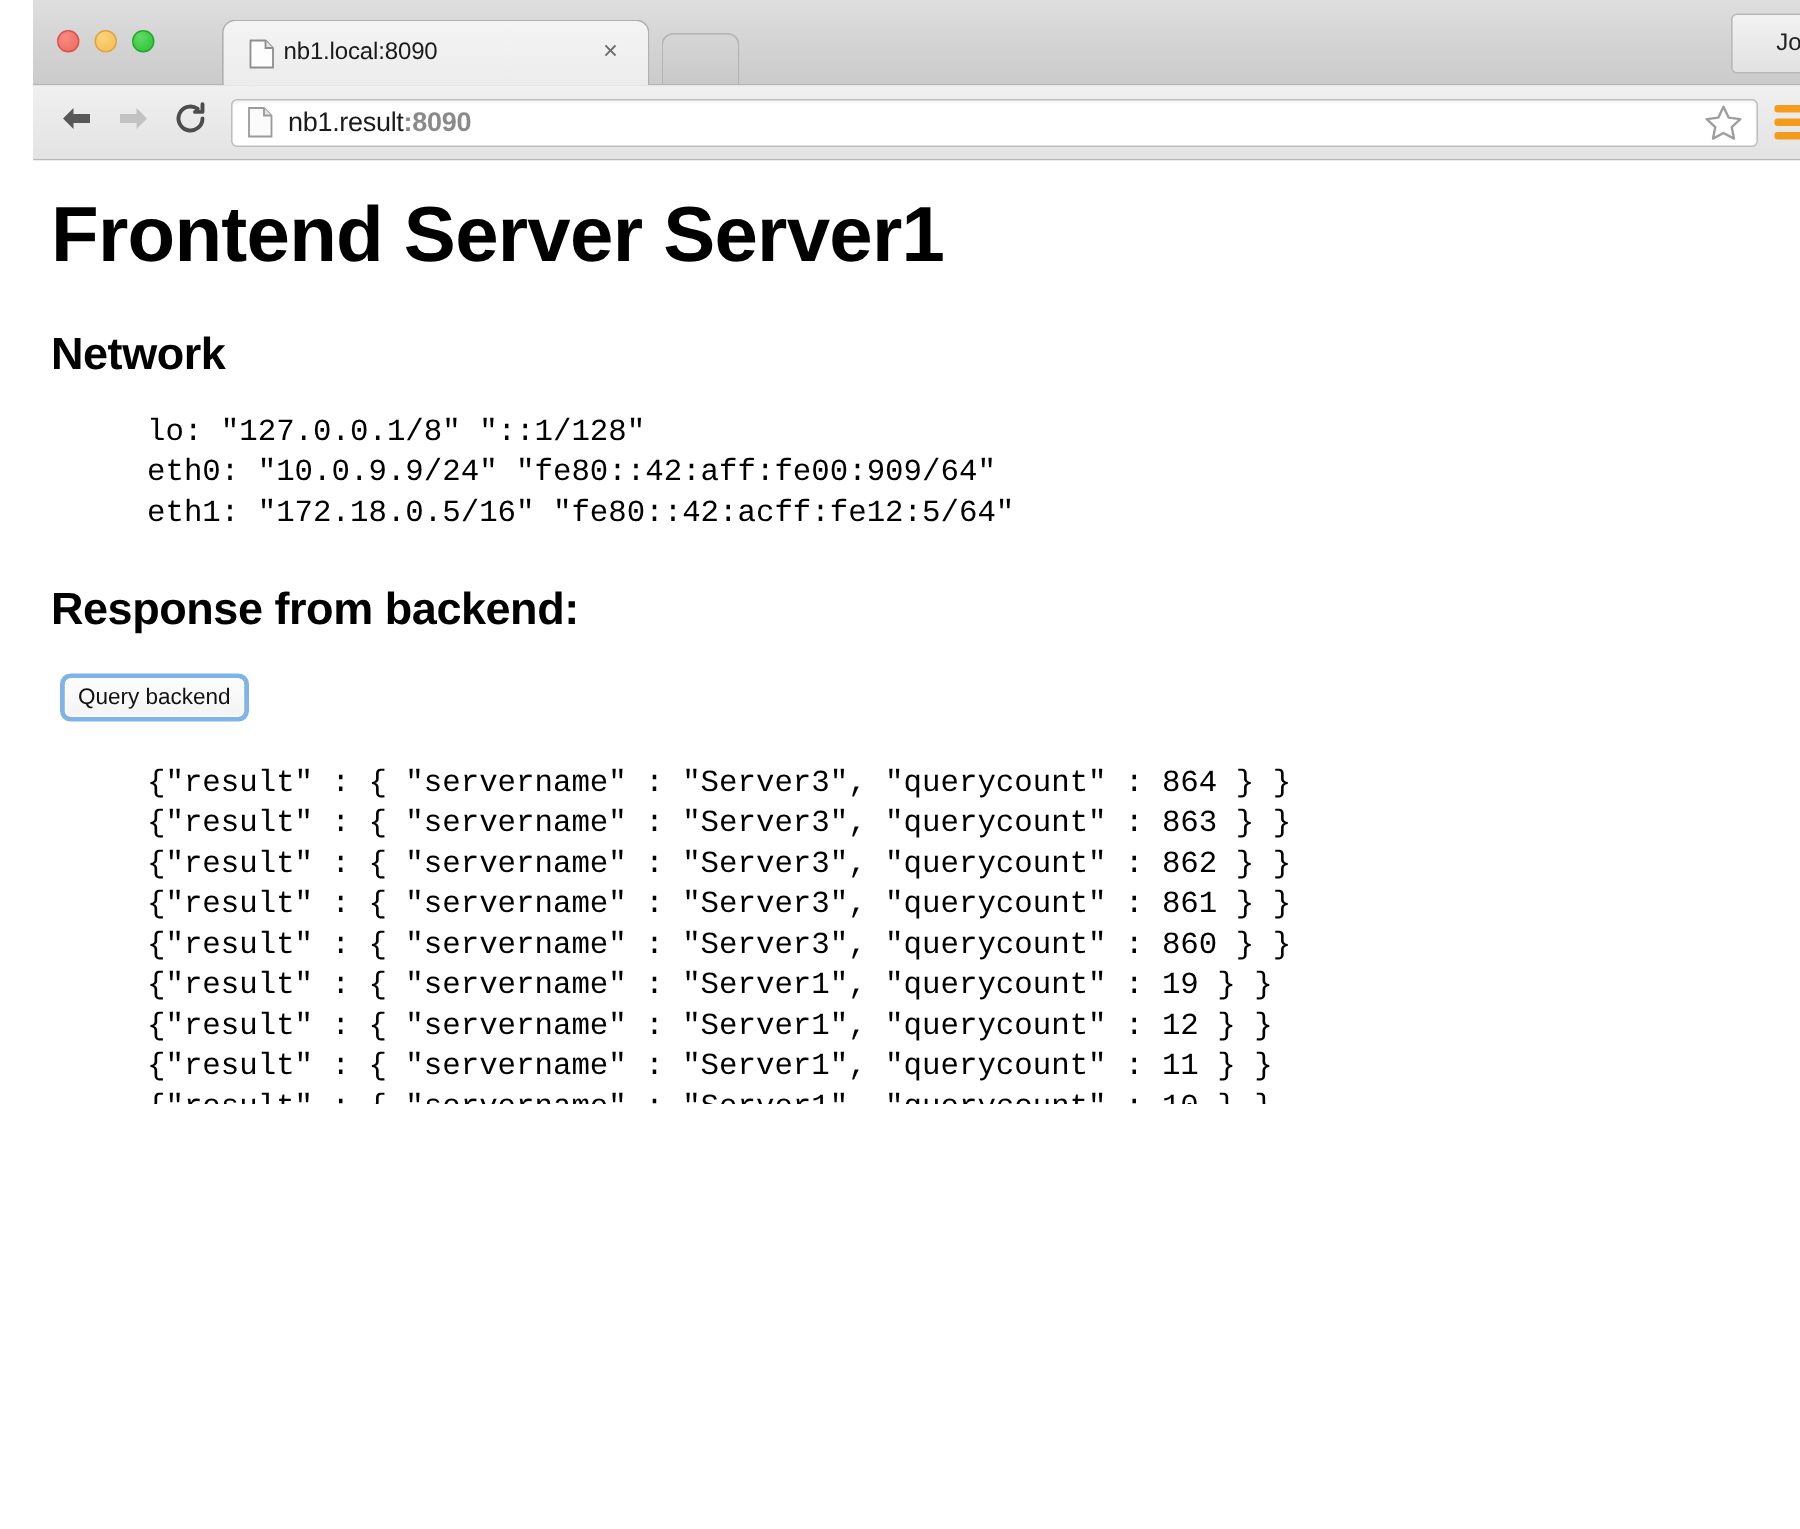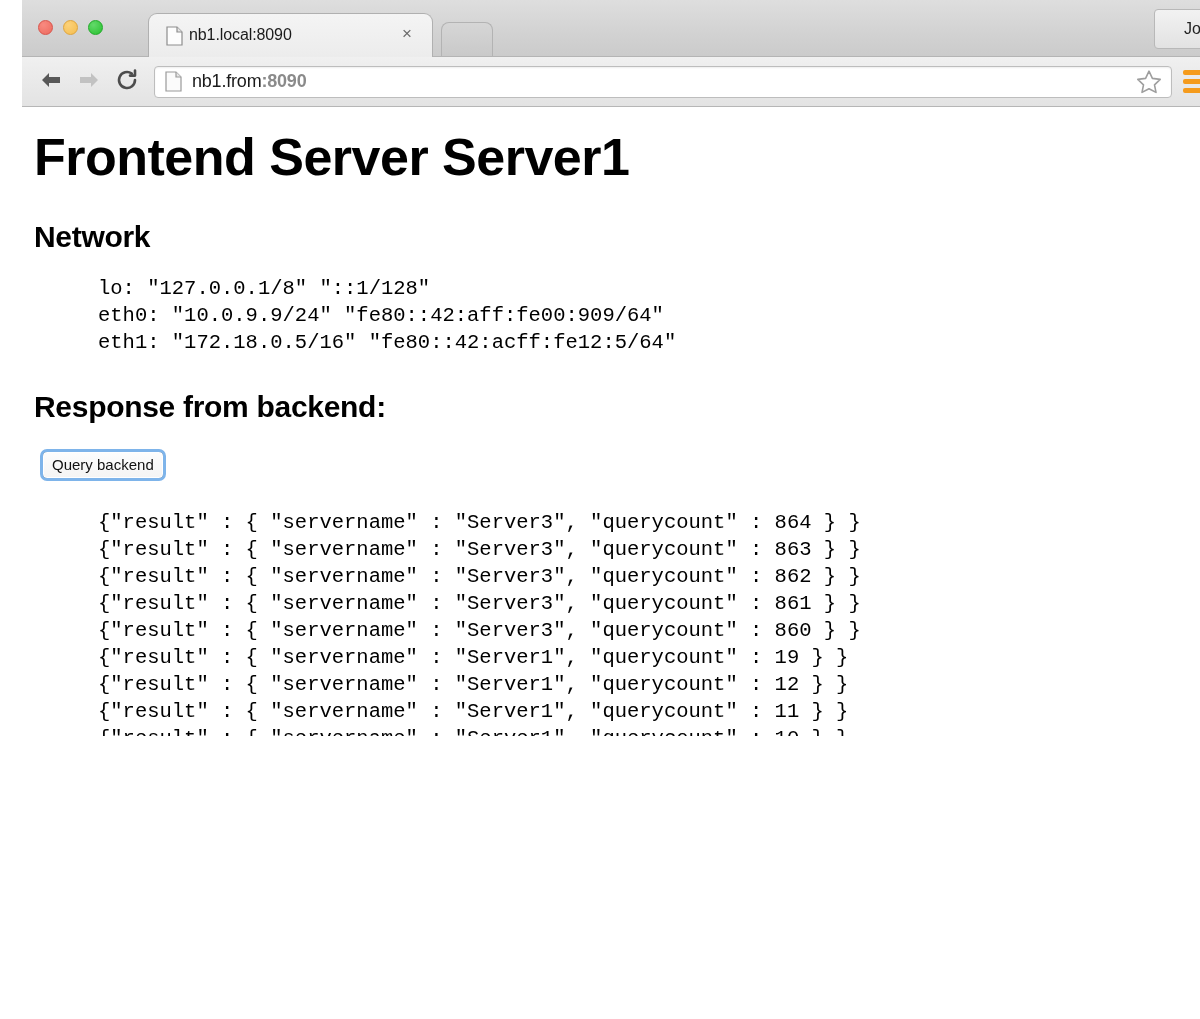--- a/index.html
+++ b/index.html
@@ -299,21 +299,21 @@
     </div>
 
     <div class="urlbar">
       <span class="url-favicon">
         <svg width="17" height="21" viewBox="0 0 17 21">
           <path d="M1 1 h10 l5 5 v14 h-15 z" fill="#fbfbfb" stroke="#9a9a9a" stroke-width="1.2"></path>
           <path d="M11 1 v5 h5" fill="#e6e6e6" stroke="#9a9a9a" stroke-width="1.2"></path>
         </svg>
       </span>
       <span class="url-text">
-        <span>nb1.from</span><span class="port">:8090</span>
+        <span>nb1.result</span><span class="port">:8090</span>
       </span>
       <span class="star">
         <svg width="28" height="28" viewBox="0 0 28 28">
           <path d="M14 3.2 L17.4 10.4 L25.2 11.4 L19.5 16.8 L21 24.4 L14 20.7 L7 24.4 L8.5 16.8 L2.8 11.4 L10.6 10.4 Z" fill="none" stroke="#9e9e9e" stroke-width="1.6" stroke-linejoin="round"></path>
         </svg>
       </span>
     </div>
 
     <div class="menu-btn">
       <span></span>

